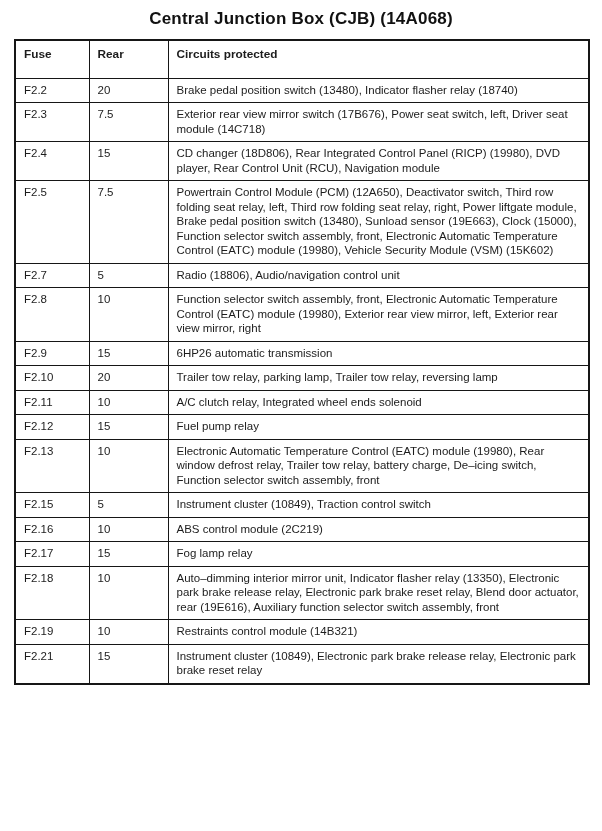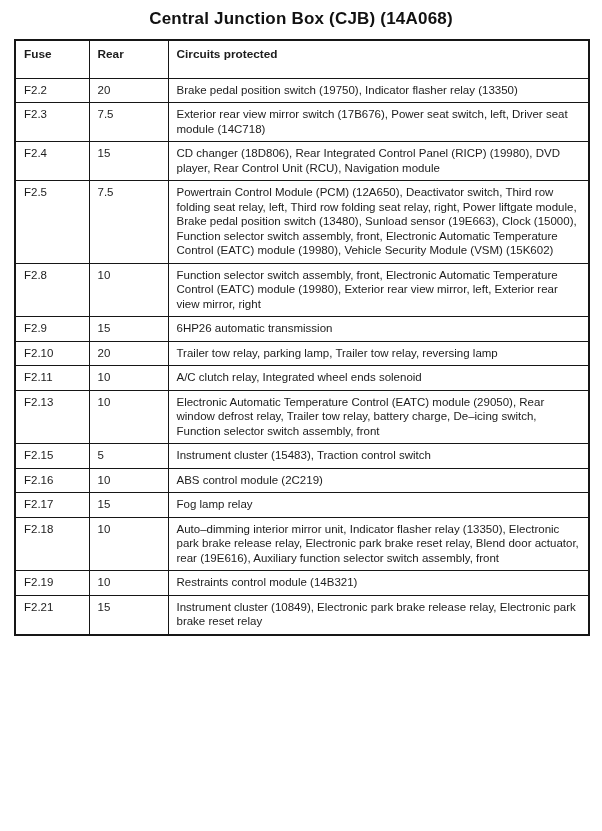--- a/index.html
+++ b/index.html
@@ -70,36 +70,41 @@
       <tr>
         <th>Fuse</th>
         <th>Rear</th>
         <th>Circuits protected</th>
       </tr>
     </thead>
     <tbody>
         <tr>
           <td>F2.2</td>
           <td>20</td>
-          <td>Brake pedal position switch (19750), Indicator flasher relay (13350)</td>
+          <td>Brake pedal position switch (13480), Indicator flasher relay (18740)</td>
         </tr>
         <tr>
           <td>F2.3</td>
           <td>7.5</td>
           <td>Exterior rear view mirror switch (17B676), Power seat switch, left, Driver seat module (14C718)</td>
         </tr>
         <tr>
           <td>F2.4</td>
           <td>15</td>
           <td>CD changer (18D806), Rear Integrated Control Panel (RICP) (19980), DVD player, Rear Control Unit (RCU), Navigation module</td>
         </tr>
         <tr>
           <td>F2.5</td>
           <td>7.5</td>
           <td>Powertrain Control Module (PCM) (12A650), Deactivator switch, Third row folding seat relay, left, Third row folding seat relay, right, Power liftgate module, Brake pedal position switch (13480), Sunload sensor (19E663), Clock (15000), Function selector switch assembly, front, Electronic Automatic Temperature Control (EATC) module (19980), Vehicle Security Module (VSM) (15K602)</td>
+        </tr>
+        <tr>
+          <td>F2.7</td>
+          <td>5</td>
+          <td>Radio (18806), Audio/navigation control unit</td>
         </tr>
         <tr>
           <td>F2.8</td>
           <td>10</td>
           <td>Function selector switch assembly, front, Electronic Automatic Temperature Control (EATC) module (19980), Exterior rear view mirror, left, Exterior rear view mirror, right</td>
         </tr>
         <tr>
           <td>F2.9</td>
           <td>15</td>
           <td>6HP26 automatic transmission</td>
@@ -108,28 +113,33 @@
           <td>F2.10</td>
           <td>20</td>
           <td>Trailer tow relay, parking lamp, Trailer tow relay, reversing lamp</td>
         </tr>
         <tr>
           <td>F2.11</td>
           <td>10</td>
           <td>A/C clutch relay, Integrated wheel ends solenoid</td>
         </tr>
         <tr>
+          <td>F2.12</td>
+          <td>15</td>
+          <td>Fuel pump relay</td>
+        </tr>
+        <tr>
           <td>F2.13</td>
           <td>10</td>
-          <td>Electronic Automatic Temperature Control (EATC) module (29050), Rear window defrost relay, Trailer tow relay, battery charge, De–icing switch, Function selector switch assembly, front</td>
+          <td>Electronic Automatic Temperature Control (EATC) module (19980), Rear window defrost relay, Trailer tow relay, battery charge, De–icing switch, Function selector switch assembly, front</td>
         </tr>
         <tr>
           <td>F2.15</td>
           <td>5</td>
-          <td>Instrument cluster (15483), Traction control switch</td>
+          <td>Instrument cluster (10849), Traction control switch</td>
         </tr>
         <tr>
           <td>F2.16</td>
           <td>10</td>
           <td>ABS control module (2C219)</td>
         </tr>
         <tr>
           <td>F2.17</td>
           <td>15</td>
           <td>Fog lamp relay</td>

